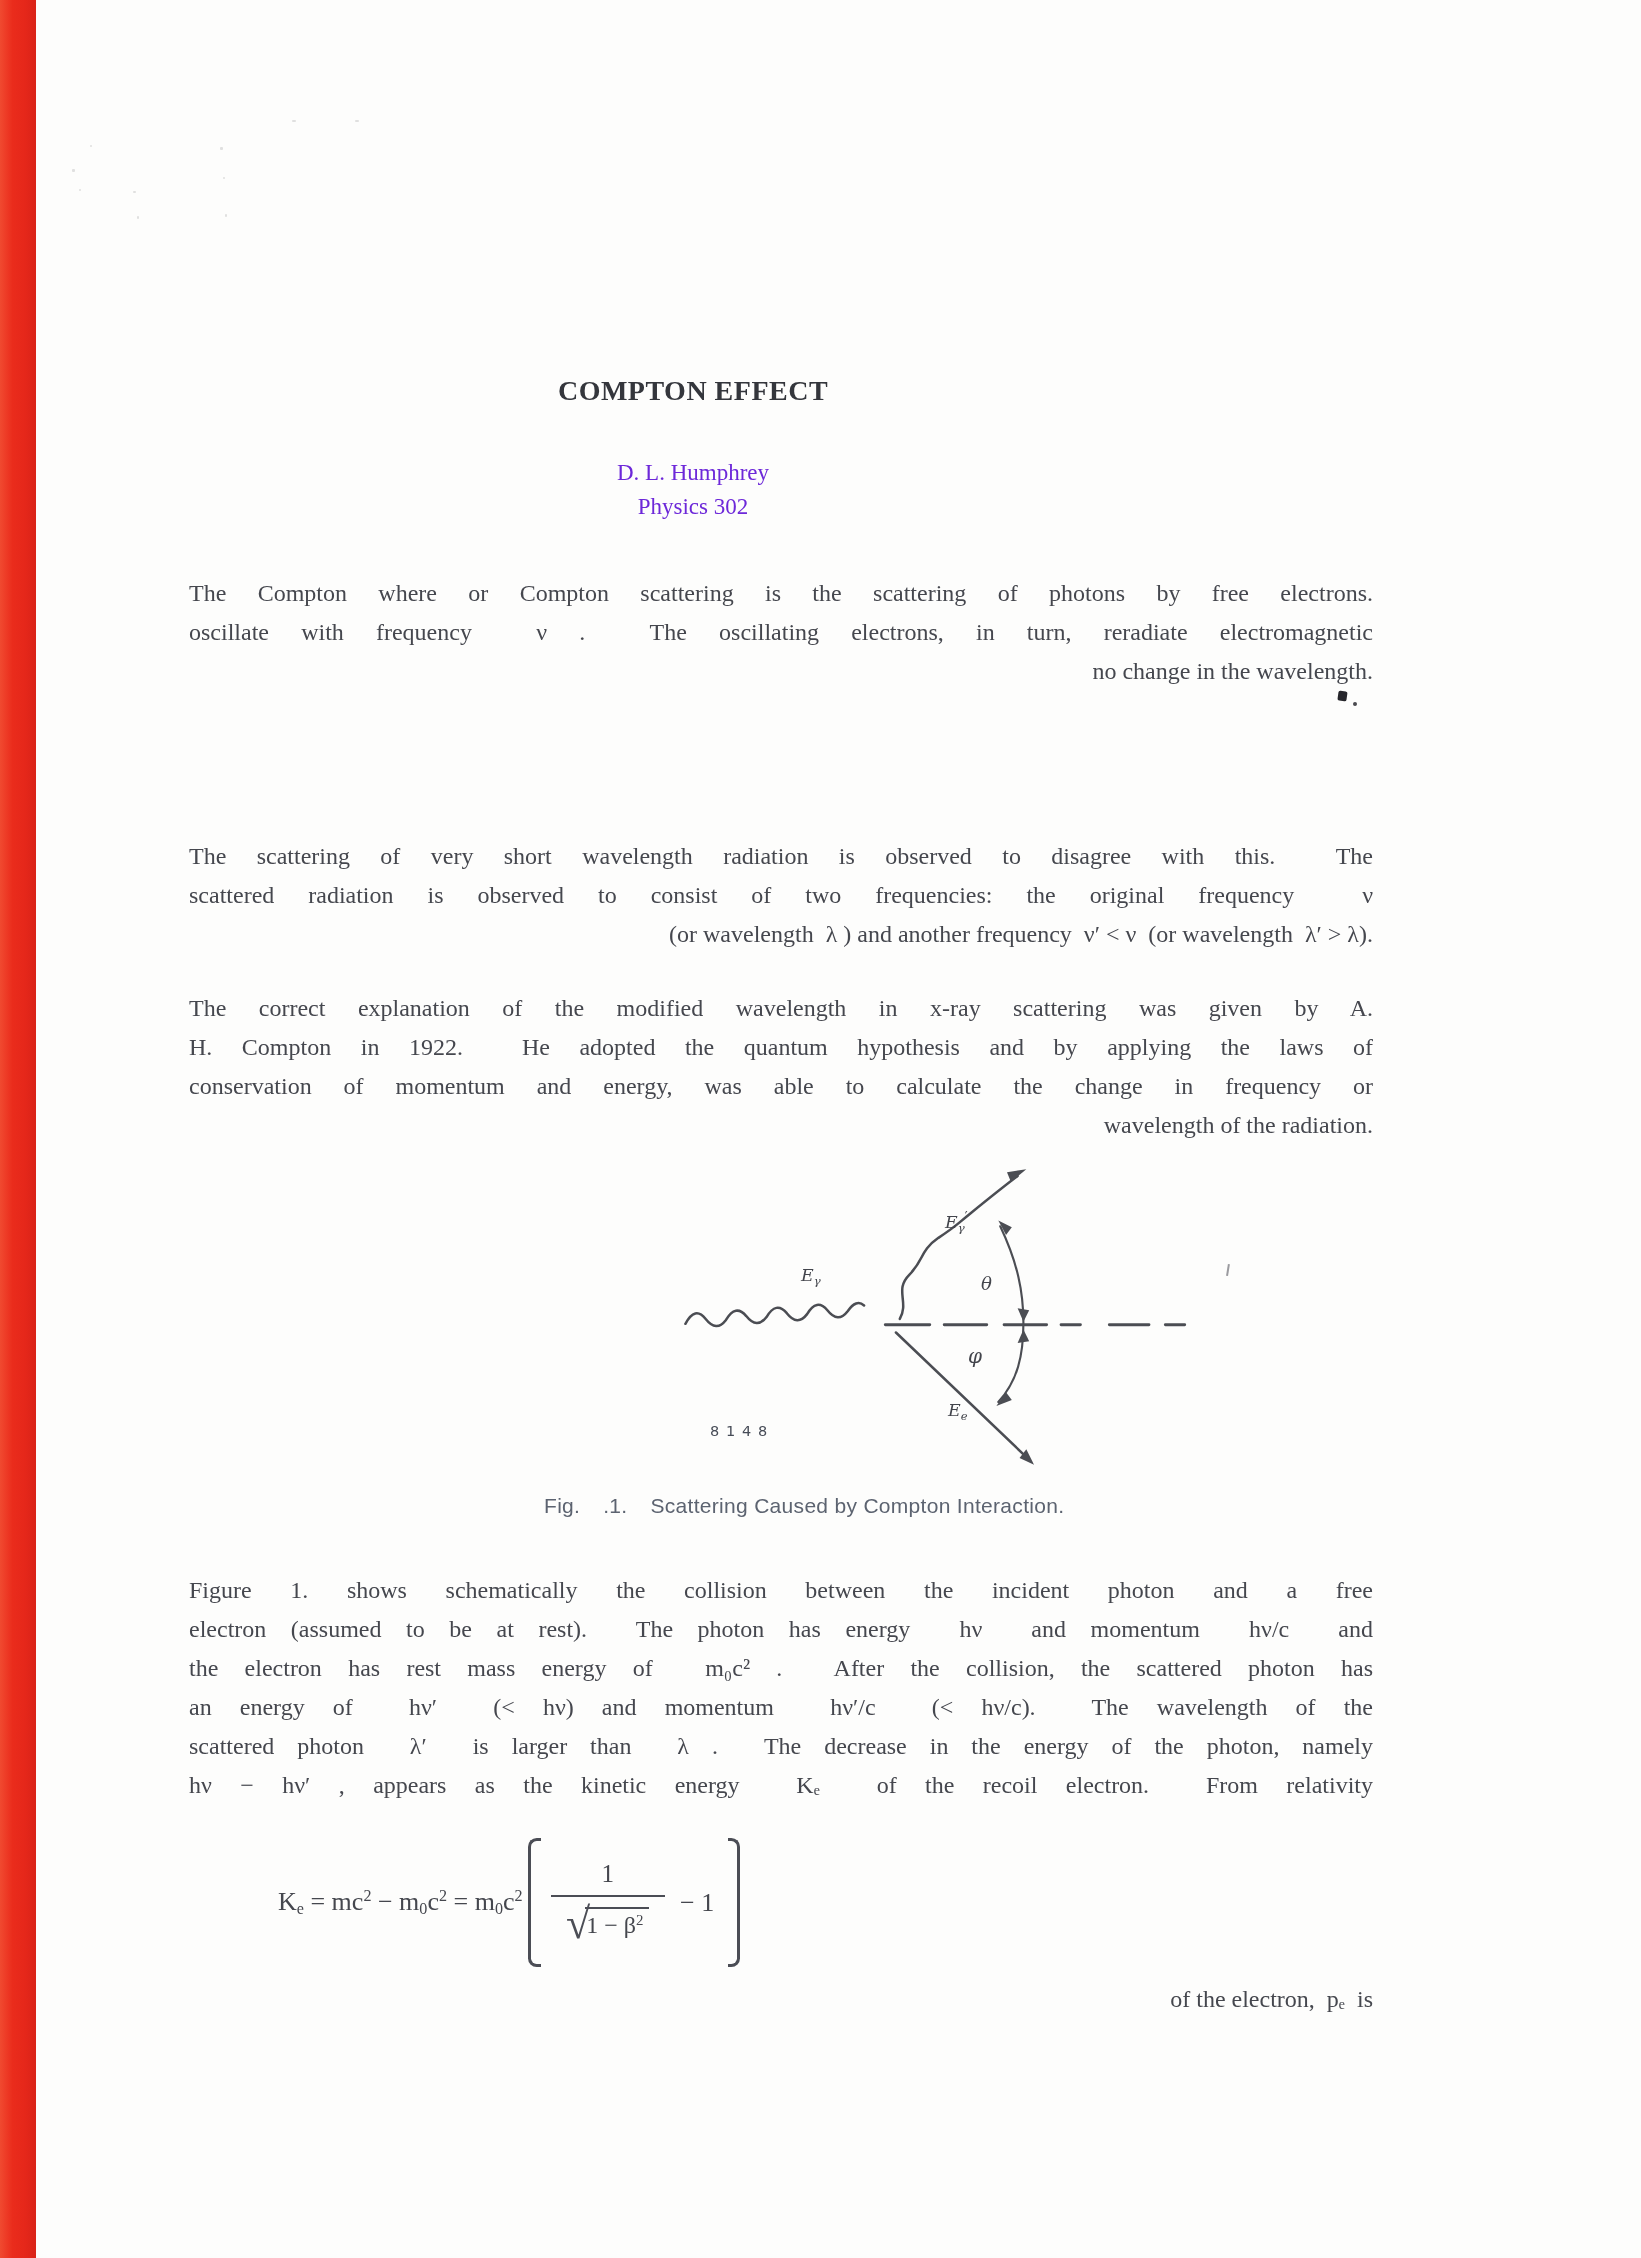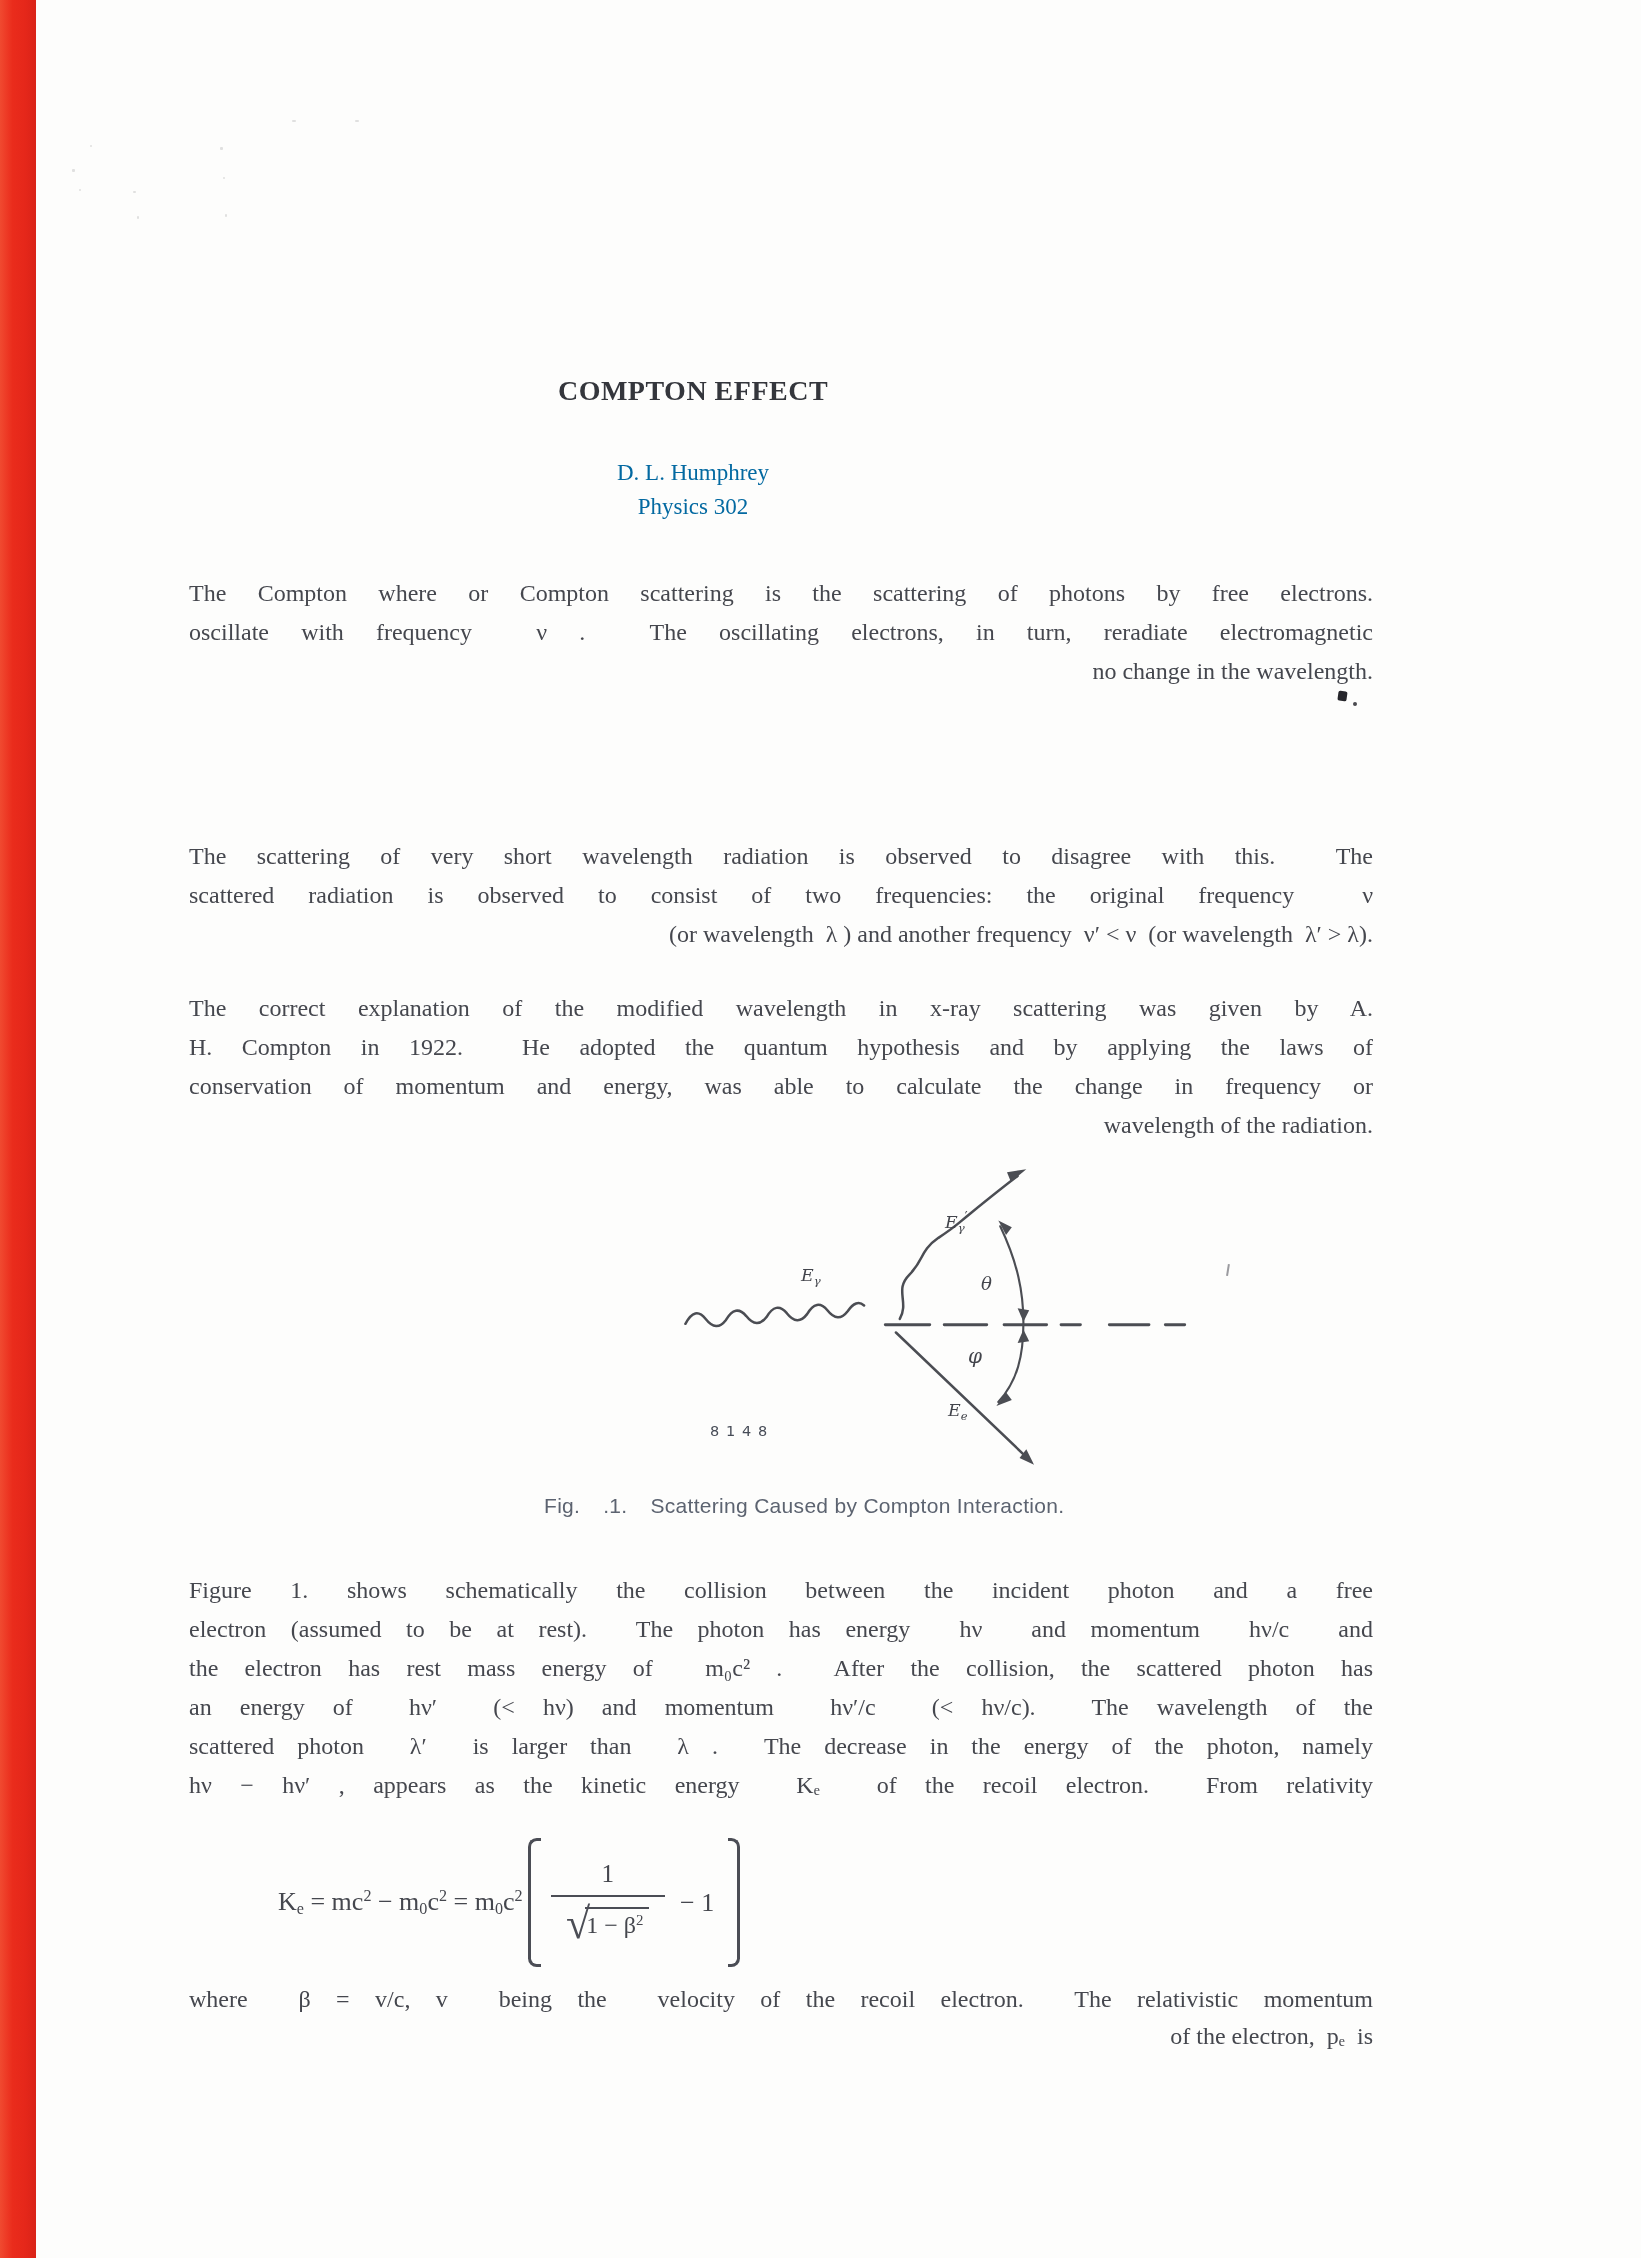--- a/index.html
+++ b/index.html
@@ -7,21 +7,21 @@
         font-family:"Liberation Serif","DejaVu Serif",serif;color:#45474e;}
 
   
   .red-strip{position:absolute;left:0;top:0;width:36px;height:2258px;
              background:linear-gradient(90deg,#f04a30 0%,#ea2c1c 35%,#e5271a 70%,#d92318 100%);}
 
   
   .title{position:absolute;left:693px;top:375px;transform:translateX(-50%);
          font-size:28px;font-weight:700;letter-spacing:0.5px;color:#34363c;white-space:nowrap;}
   .byline{position:absolute;left:693px;transform:translateX(-50%);
-          font-size:23px;color:#0369a1;white-space:nowrap;}
+          font-size:23px;color:#6d28d9;white-space:nowrap;}
 
   
   .para{position:absolute;left:189px;width:1184px;font-size:24px;color:#45474e;}
   .bline{height:39px;line-height:39px;white-space:normal;}
   .p5 .bline{height:37px;line-height:37px;}
   .jl{text-align:justify;text-align-last:justify;}
   .ll{text-align:right;}
 
   
   .figure{position:absolute;left:666px;top:1149px;width:541px;height:338px;}
@@ -109,21 +109,20 @@
       </div>
       <div class="para " style="top: 1571px;">
         <div class="bline jl">Figure 1. shows schematically the collision between the incident photon and a free</div>
         <div class="bline jl">electron (assumed to be at rest).&nbsp; The photon has energy &nbsp;hν&nbsp; and momentum &nbsp;hν/c&nbsp; and</div>
         <div class="bline jl">the electron has rest mass energy of &nbsp;m₀c² .&nbsp; After the collision, the scattered photon has</div>
         <div class="bline jl">an energy of &nbsp;hν′&nbsp; (&lt; hν) and momentum &nbsp;hν′/c&nbsp; (&lt; hν/c).&nbsp; The wavelength of the</div>
         <div class="bline jl">scattered photon &nbsp;λ′&nbsp; is larger than &nbsp;λ .&nbsp; The decrease in the energy of the photon, namely</div>
         <div class="bline jl">hν − hν′ , appears as the kinetic energy &nbsp;Kₑ&nbsp; of the recoil electron.&nbsp; From relativity</div>
       </div>
       <div class="para p5" style="top: 1981px;">
-        <div class="bline jl">where &nbsp;β = v/c, v&nbsp; being the &nbsp;velocity of the recoil electron.&nbsp; The relativistic momentum</div>
         <div class="bline ll">of the electron, &nbsp;pₑ&nbsp; is</div>
       </div>
     </div>
 
   <div class="figure">
     <svg width="541" height="338" viewBox="0 0 560 350">
       <g stroke="#4b4d53" stroke-width="2.6" fill="none" stroke-linecap="round">
 
         <path d="M20,181 q10,-19 21,-5 q11,14 21,1 q10,-17 21,-4 q11,14 21,1 q10,-17 21,-4 q11,14 21,1 q10,-17 21,-4 q11,14 21,1 q9,-13 17,-6"></path>
 

